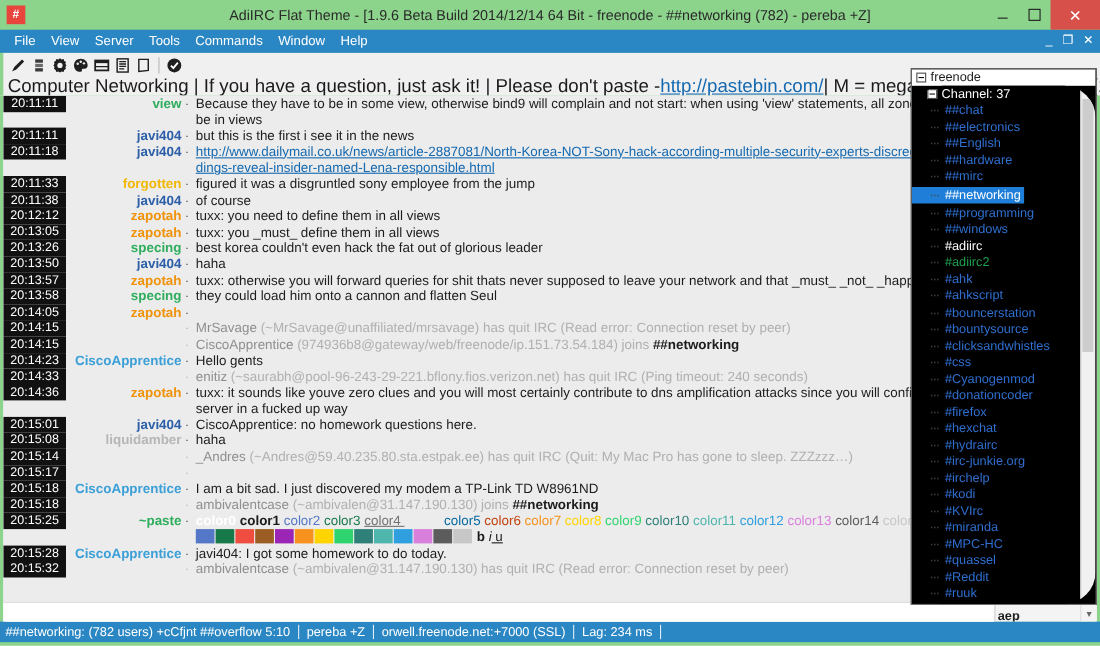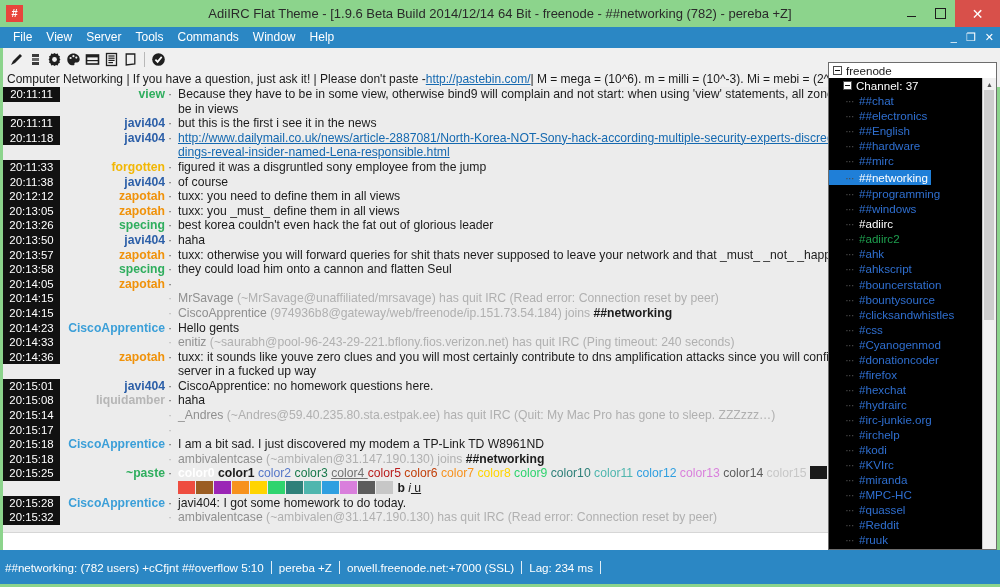--- a/index.html
+++ b/index.html
@@ -83,21 +83,21 @@
   }
   .tool svg { display: block; }
   .tool-sep { width: 1px; height: 15px; background: #b8b8b8; margin: 0 4px; }
 
   
   .topicbar {
     height: 17px; min-height: 17px;
     background: #f0f0f0;
     border-left: 3px solid #8cd48c;
     display: flex; align-items: center;
-    font-size: 12px; color: #1a1a1a;
+    font-size: 17px; color: #1a1a1a;
     padding-left: 4px; box-sizing: border-box;
     white-space: nowrap; overflow: hidden;
   }
   .topicbar a { color: #1569b0; text-decoration: underline; }
 
   
   .body-row {
     flex: 1; display: flex; min-height: 0;
     border-left: 3px solid #8cd48c;
     border-right: 3px solid #8cd48c;
@@ -152,21 +152,21 @@
   .c-yellow { color: #f2b705; }
   .c-cyan   { color: #3b9fd8; }
   .c-grey   { color: #b6b6b6; }
 
   
   .ircc0  { color: #ffffff; }
   .ircc1  { color: #1b1b1b; }
   .ircc2  { color: #5577c8; }
   .ircc3  { color: #17784a; }
   .ircc4  { color: #737373; text-decoration: underline; }
-  .ircc5  { color: #b91c1c; }
+  .ircc5  { color: #0369a1; margin-left: 36px; }
   .ircc6  { color: #c2410c; }
   .ircc7  { color: #f7921e; }
   .ircc8  { color: #ffd400; }
   .ircc9  { color: #2fd46e; }
   .ircc10 { color: #2f8079; }
   .ircc11 { color: #4fb6ae; }
   .ircc12 { color: #2f9fe0; }
   .ircc13 { color: #d97fdc; }
   .ircc14 { color: #5c5c5c; }
   .ircc15 { color: #c7c7c7; }
@@ -230,21 +230,21 @@
   .tree-head .sqbox { margin-right: 4px; }
   .sqbox {
     display: inline-block; width: 9px; height: 9px;
     border: 1px solid #4d4d4d; background: #fff; position: relative;
     box-sizing: border-box;
   }
   .sqbox::before {
     content: ""; position: absolute; left: 1px; right: 1px; top: 3px;
     height: 1px; background: #111;
   }
-  .tree-body { flex: 1; background: #000; position: relative; overflow: hidden; }
+  .tree-body { flex: 1; background: #000; position: relative; overflow: hidden; border-radius: 29px; }
   .tree-sub {
     font-size: 11.6px; line-height: 15px; color: #ffffff;
     padding-left: 14px; display: flex; align-items: center; background:#000;
   }
   .tree-sub .sqbox { margin-right: 4px; }
   .tree-item {
     font-size: 11.6px; line-height: 15.05px;
     color: #2f6fd0; padding-left: 30px; white-space: nowrap;
     position: relative;
   }
@@ -256,21 +256,21 @@
   .tree-item.green { color: #1e9f4e; }
   .tree-scroll {
     position: absolute; right: 0; top: 0; bottom: 0; width: 13px;
     background: #f1f1f1; border-left: 1px solid #c8c8c8;
   }
   .ts-arrow { height: 12px; display:flex; align-items:center; justify-content:center; font-size: 7px; color:#555; }
   .ts-thumb { position: absolute; top: 12px; left: 1px; width: 10px; height: 230px; background: #cdcdcd; }
 
   
   .statusbar {
-    height: 34px; min-height: 19px;
+    height: 19px; min-height: 19px;
     background: #2b87c4; color: #ffffff;
     display: flex; align-items: center;
     font-size: 11.6px;
     padding-left: 5px;
   }
   .st-sep { width: 1px; height: 13px; background: #ffffff; margin: 0 7px; opacity: .85; }
   .st-cell { white-space: nowrap; }
   .bottom-strip { height: 3px; background: #8cd48c; }
 </style>
 </head>

